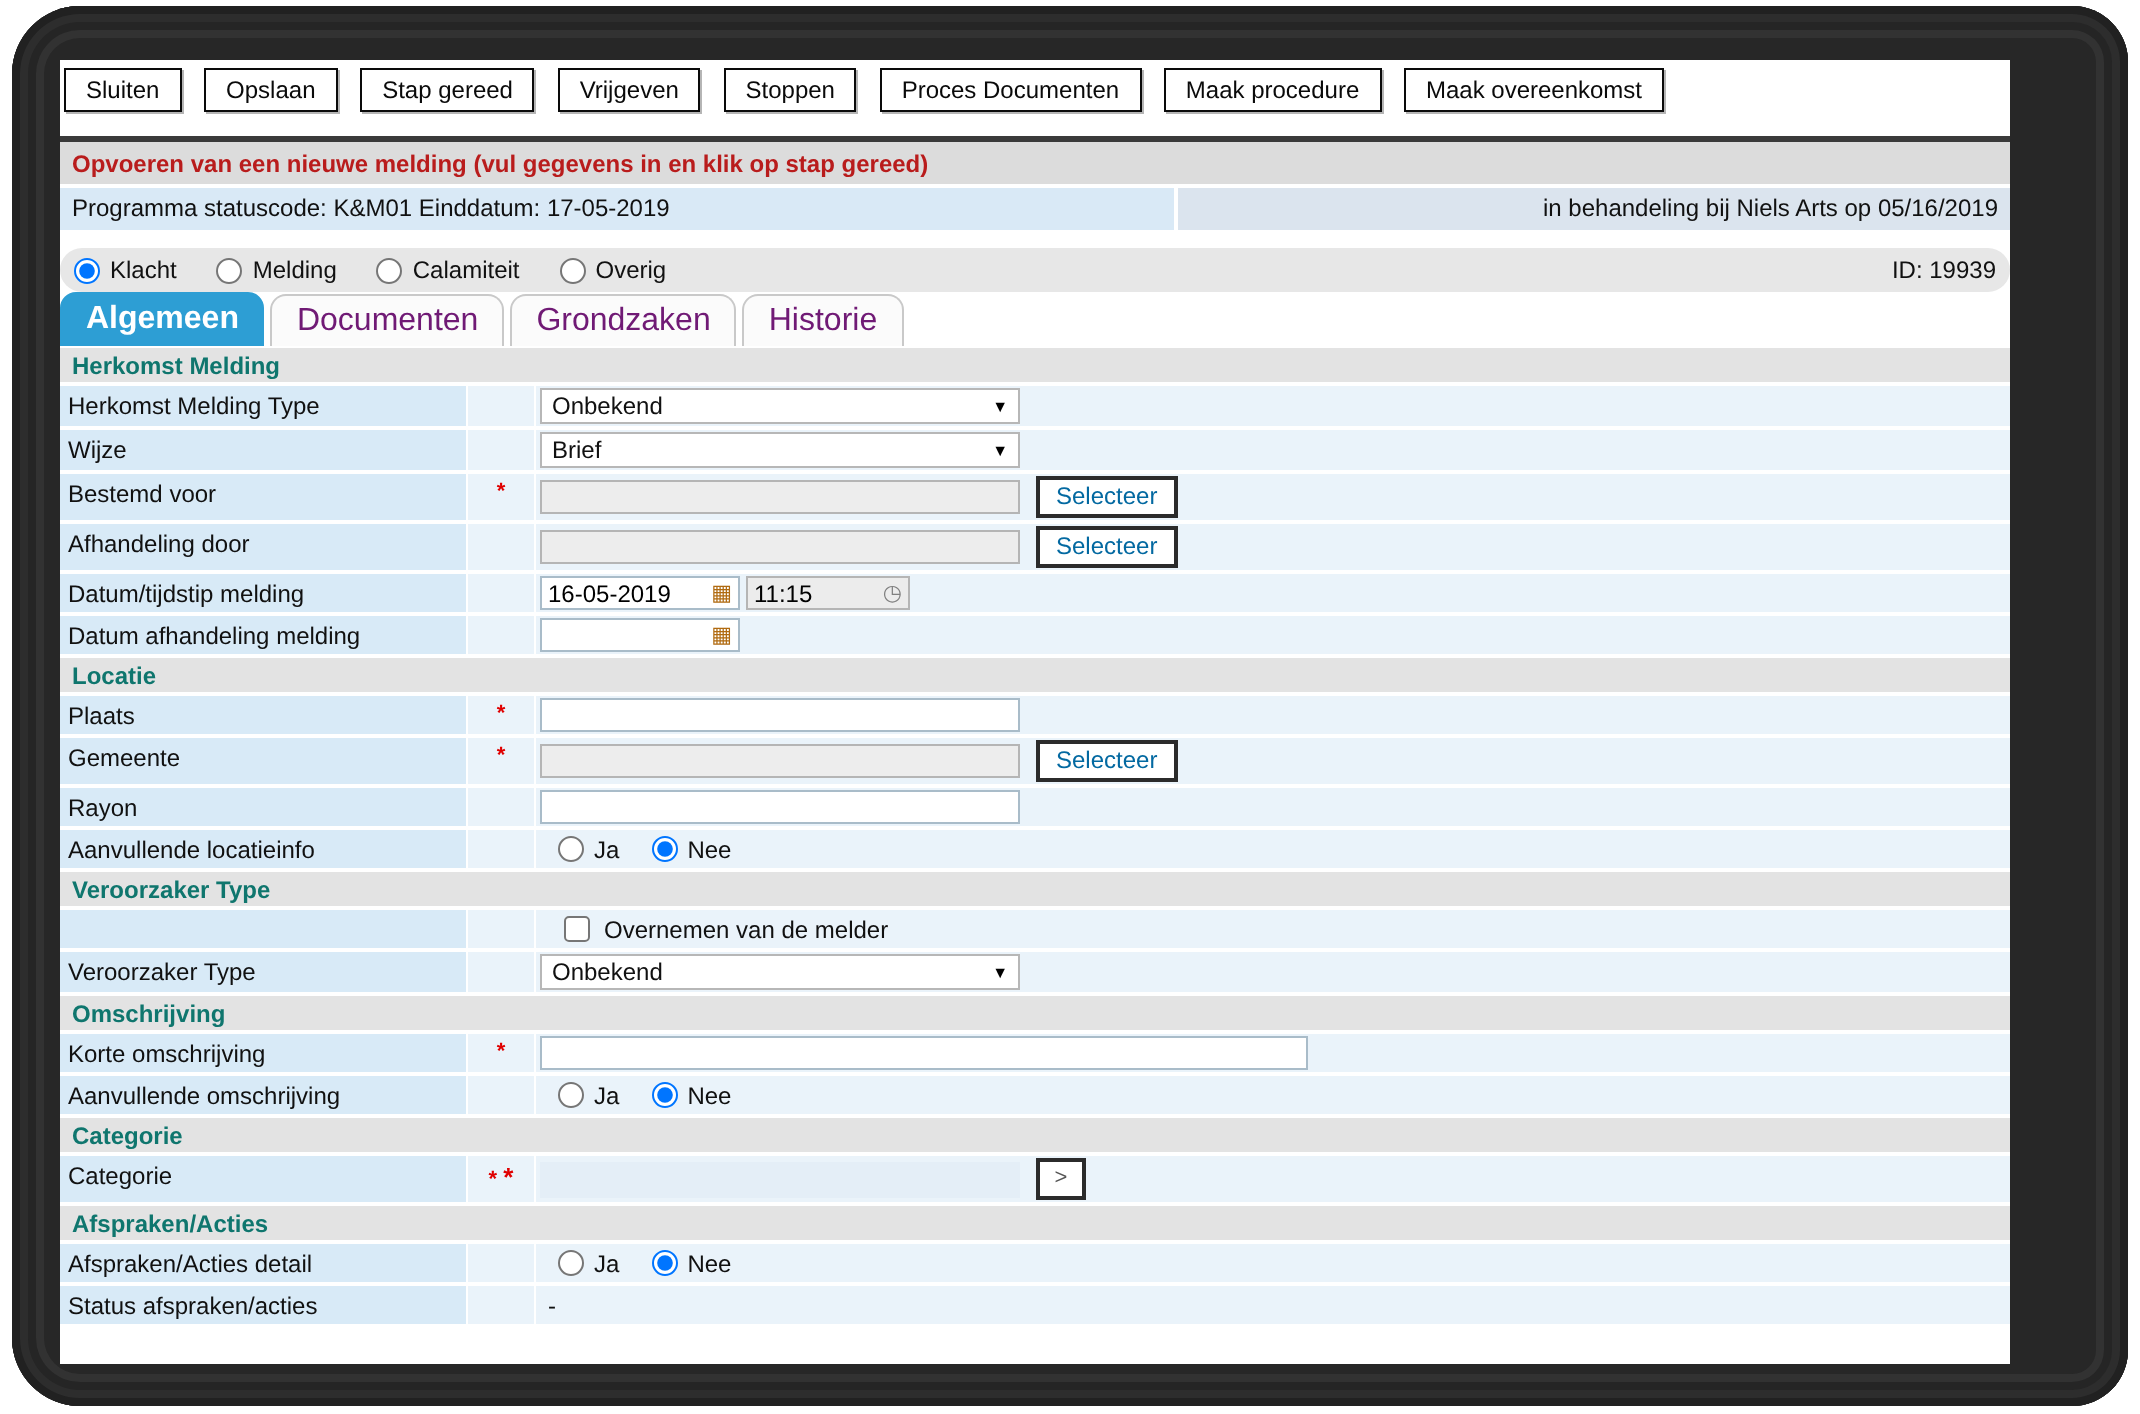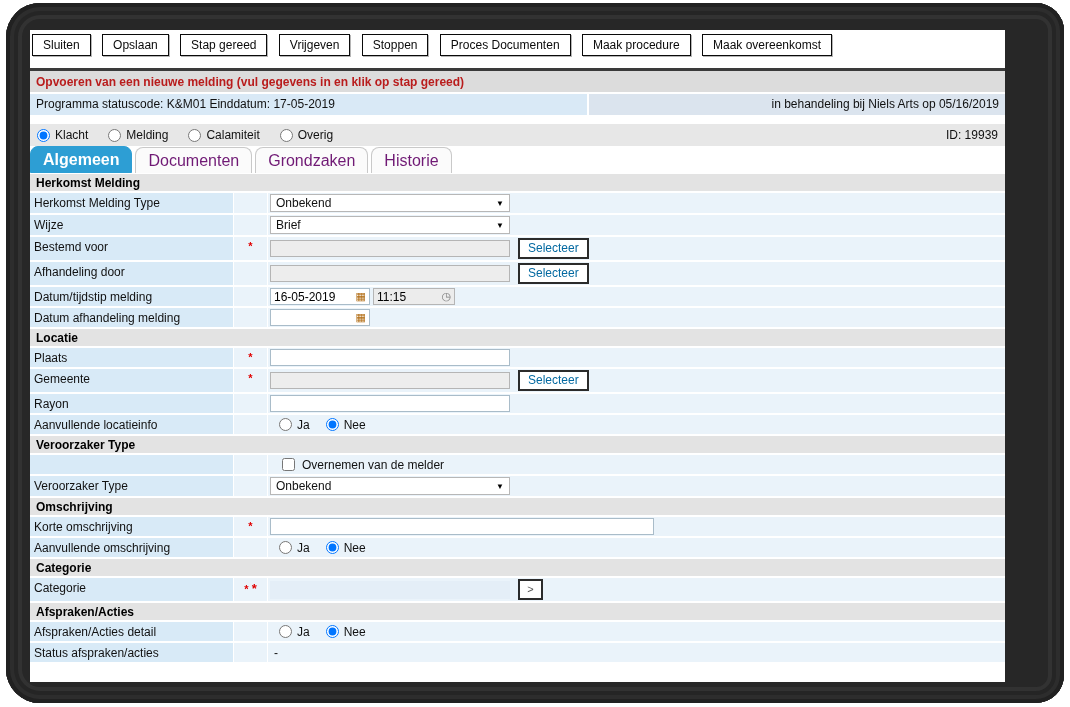--- a/index.html
+++ b/index.html
@@ -33,38 +33,38 @@
     margin-top:8px; border-top:3px solid #3a3a3a; background:#dcdcdc;
     font-weight:bold; padding:4px 6px 3px; color:#b91c1c;
   }
   .status-row { margin-top:2px; display:flex; gap:2px; height:21px; line-height:21px; }
   .status-left  { flex:0 0 557px; background:#d9e9f6; padding-left:6px; }
   .status-right { flex:1; background:#dbe4ee; text-align:right; padding-right:6px; }
 
   
   .type-row {
     margin-top:9px; background:#e7e7e7; height:22px;
-    display:flex; align-items:center; padding:0 7px; gap:6px;
+    display:flex; align-items:center; padding:0 7px; gap:6px;border-radius:11px;
   }
   .type-row label { display:flex; align-items:center; gap:5px; margin-right:14px; }
   .record-id { margin-left:auto; }
 
   
   .tabs { margin-top:4px; display:flex; gap:3px; align-items:flex-end; height:23px; }
   .tab {
     padding:4px 12px 3px; border-radius:8px 8px 0 0; font-size:16px; cursor:pointer;
   }
   .tab.active { background:#2d9ed4; border:1px solid #2d9ed4; color:#fff; font-weight:bold; }
   .tab.inactive { background:#fbfbfb; border:1px solid #c9c9c9; border-bottom:none; color:#701a75; }
 
   
   .form { margin-top:1px; }
   .sec-header {
     background:#e3e3e3; font-weight:bold; padding:2px 6px 1px;
-    margin-bottom:2px; height:17px; color:#000000;
+    margin-bottom:2px; height:17px; color:#0f766e;
   }
   .row {
     display:grid; grid-template-columns:203px 33px 1fr; column-gap:1px;
     margin-bottom:2px; min-height:19px;
   }
   .cell-label { background:#d8eaf7; padding:3px 4px 2px; }
   .cell-req   { background:#eaf3fa; color:#e00000; font-weight:bold; text-align:center; padding-top:3px; font-size:11px; }
   .cell-ctrl  { background:#eaf3fa; display:flex; align-items:center; padding:1px 2px; }
 
   .fake-select {

